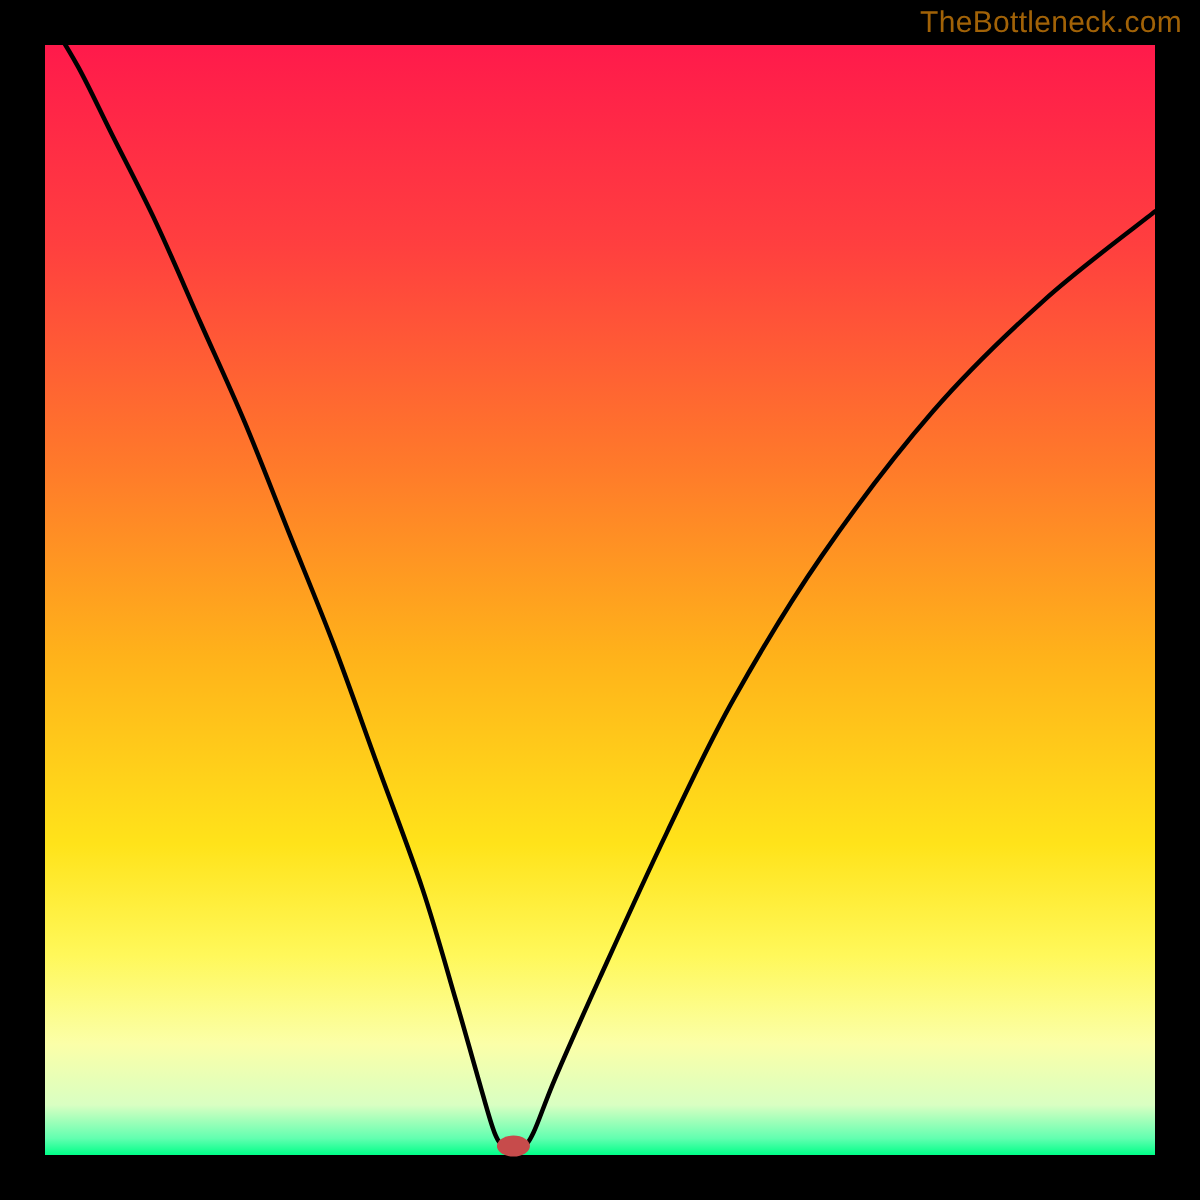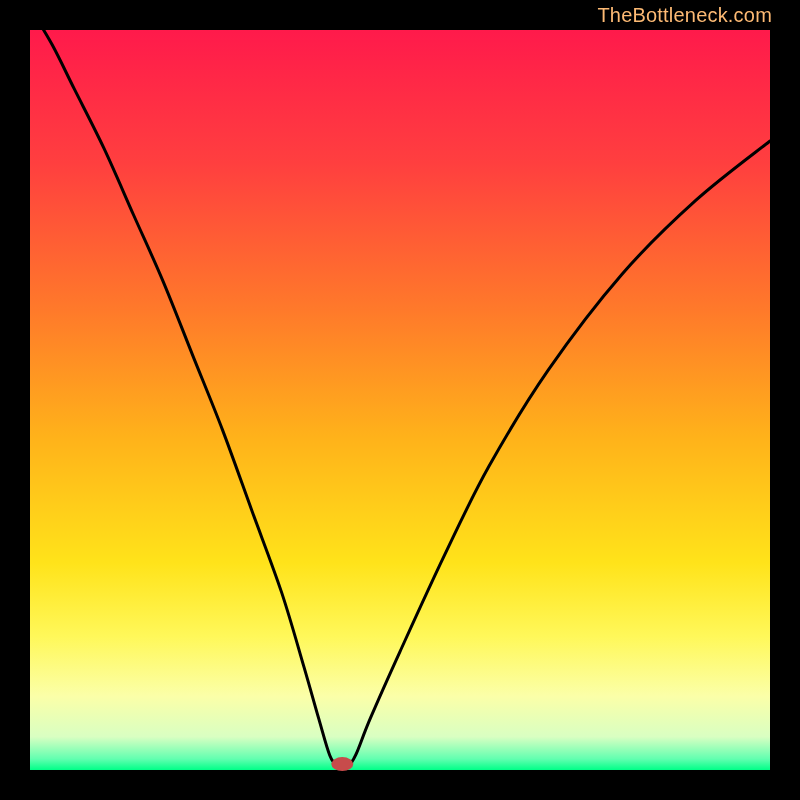--- a/index.html
+++ b/index.html
@@ -15,22 +15,22 @@
     position: absolute;
     left: 0;
     top: 0;
     width: 800px;
     height: 800px;
     background: #000;
   }
   .watermark {
     position: absolute;
     top: 4px;
-    right: 28px;
-    color: #fdba74;
+    right: 12px;
+    color: #a16207;
     font-size: 20px;
     font-weight: 500;
     letter-spacing: 0.2px;
     user-select: none;
   }
   svg {
     position: absolute;
     left: 0;
     top: 0;
   }

